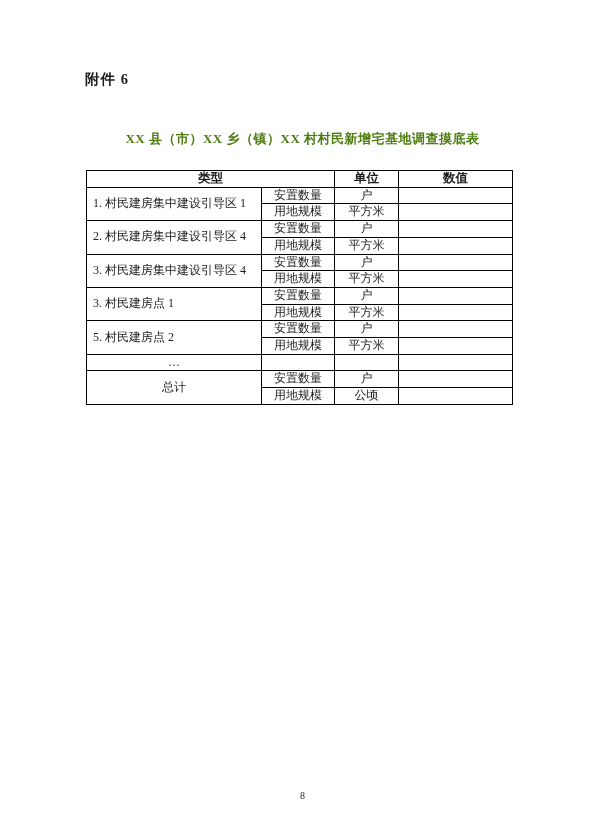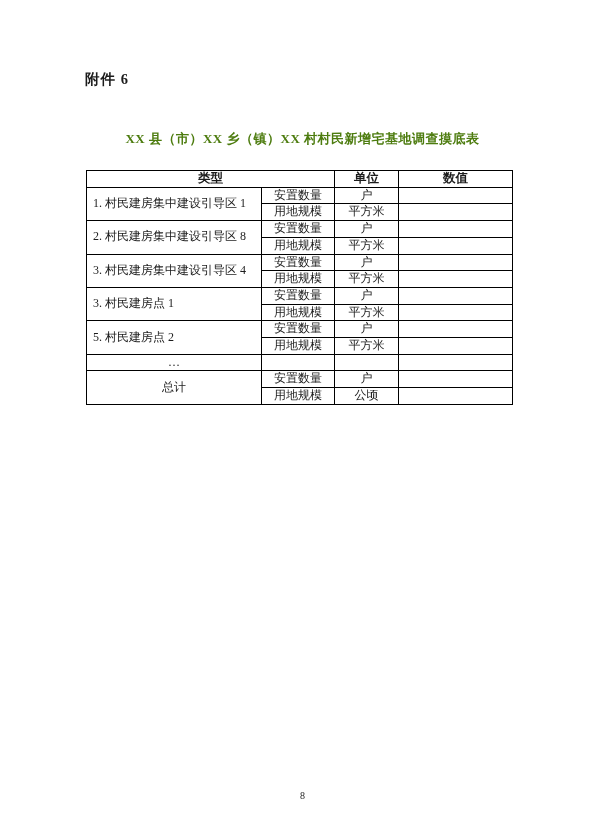--- a/index.html
+++ b/index.html
@@ -110,21 +110,21 @@
         <td>户</td>
         <td></td>
       </tr>
       <tr>
         <td>用地规模</td>
         <td>平方米</td>
         <td></td>
       </tr>
 
       <tr>
-        <td rowspan="2" class="cat">2. 村民建房集中建设引导区 8</td>
+        <td rowspan="2" class="cat">2. 村民建房集中建设引导区 4</td>
         <td>安置数量</td>
         <td>户</td>
         <td></td>
       </tr>
       <tr>
         <td>用地规模</td>
         <td>平方米</td>
         <td></td>
       </tr>
 

